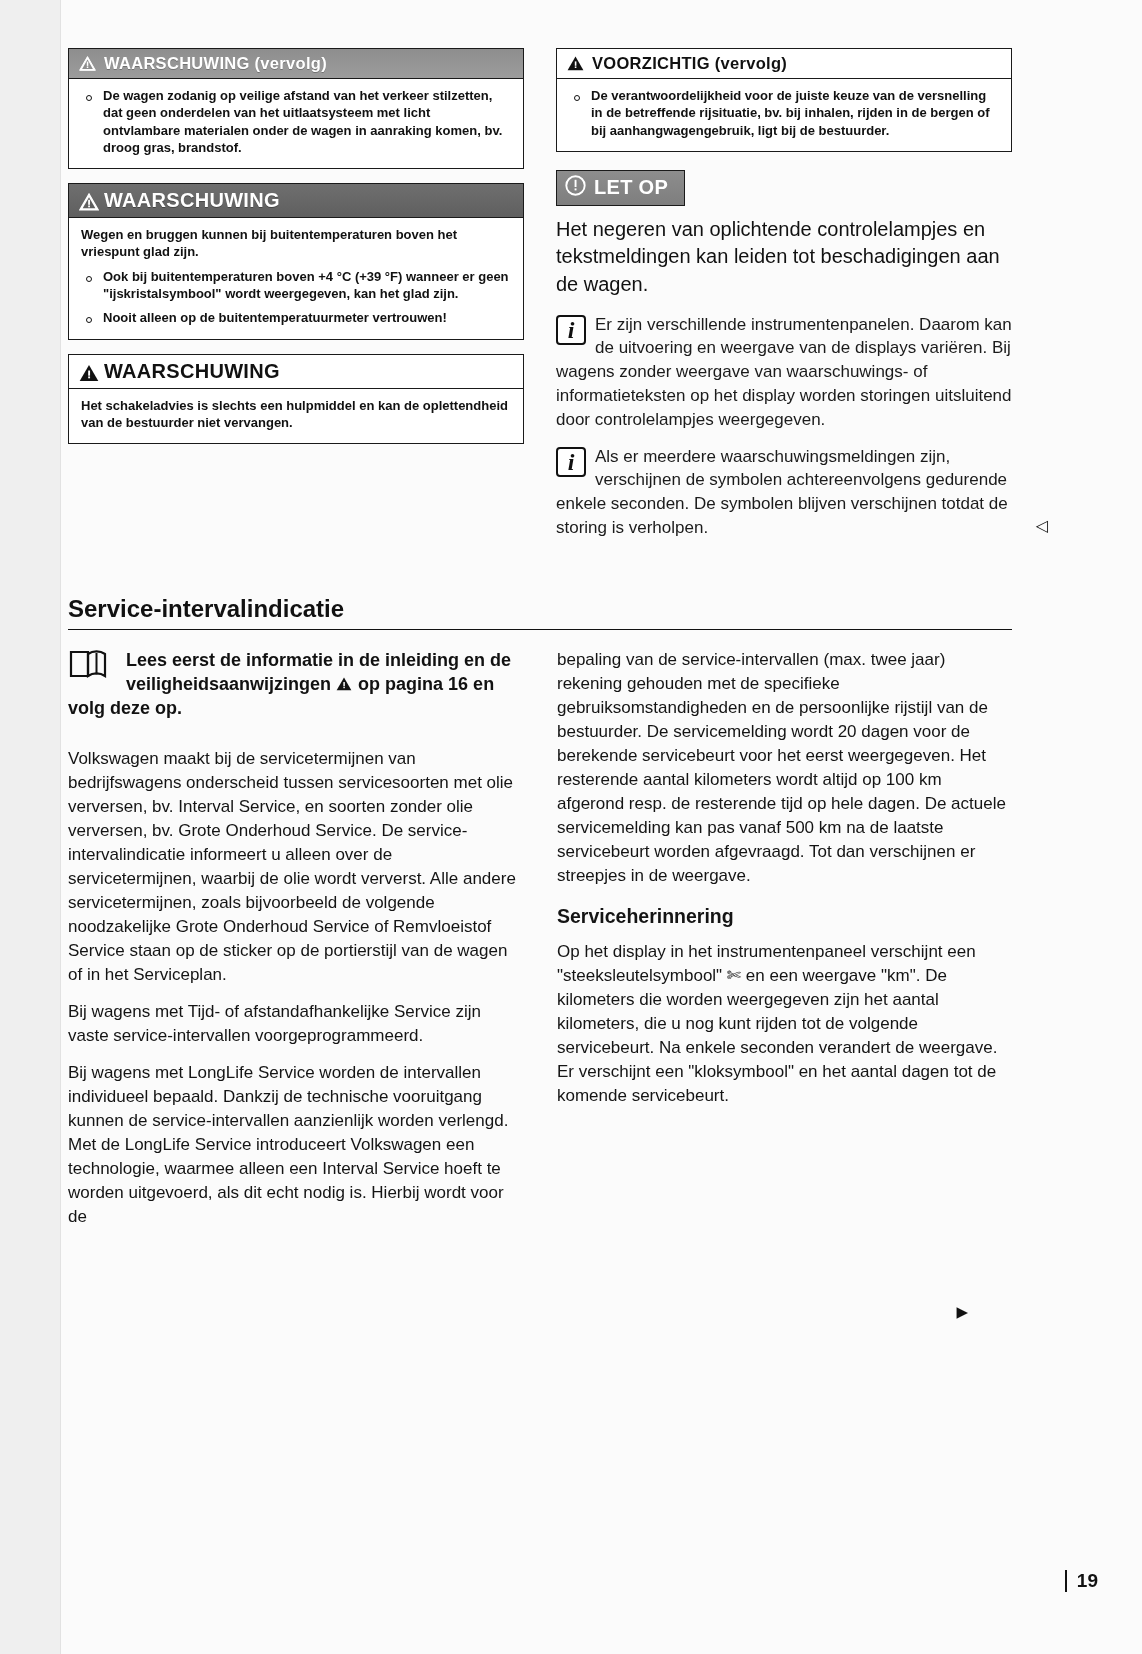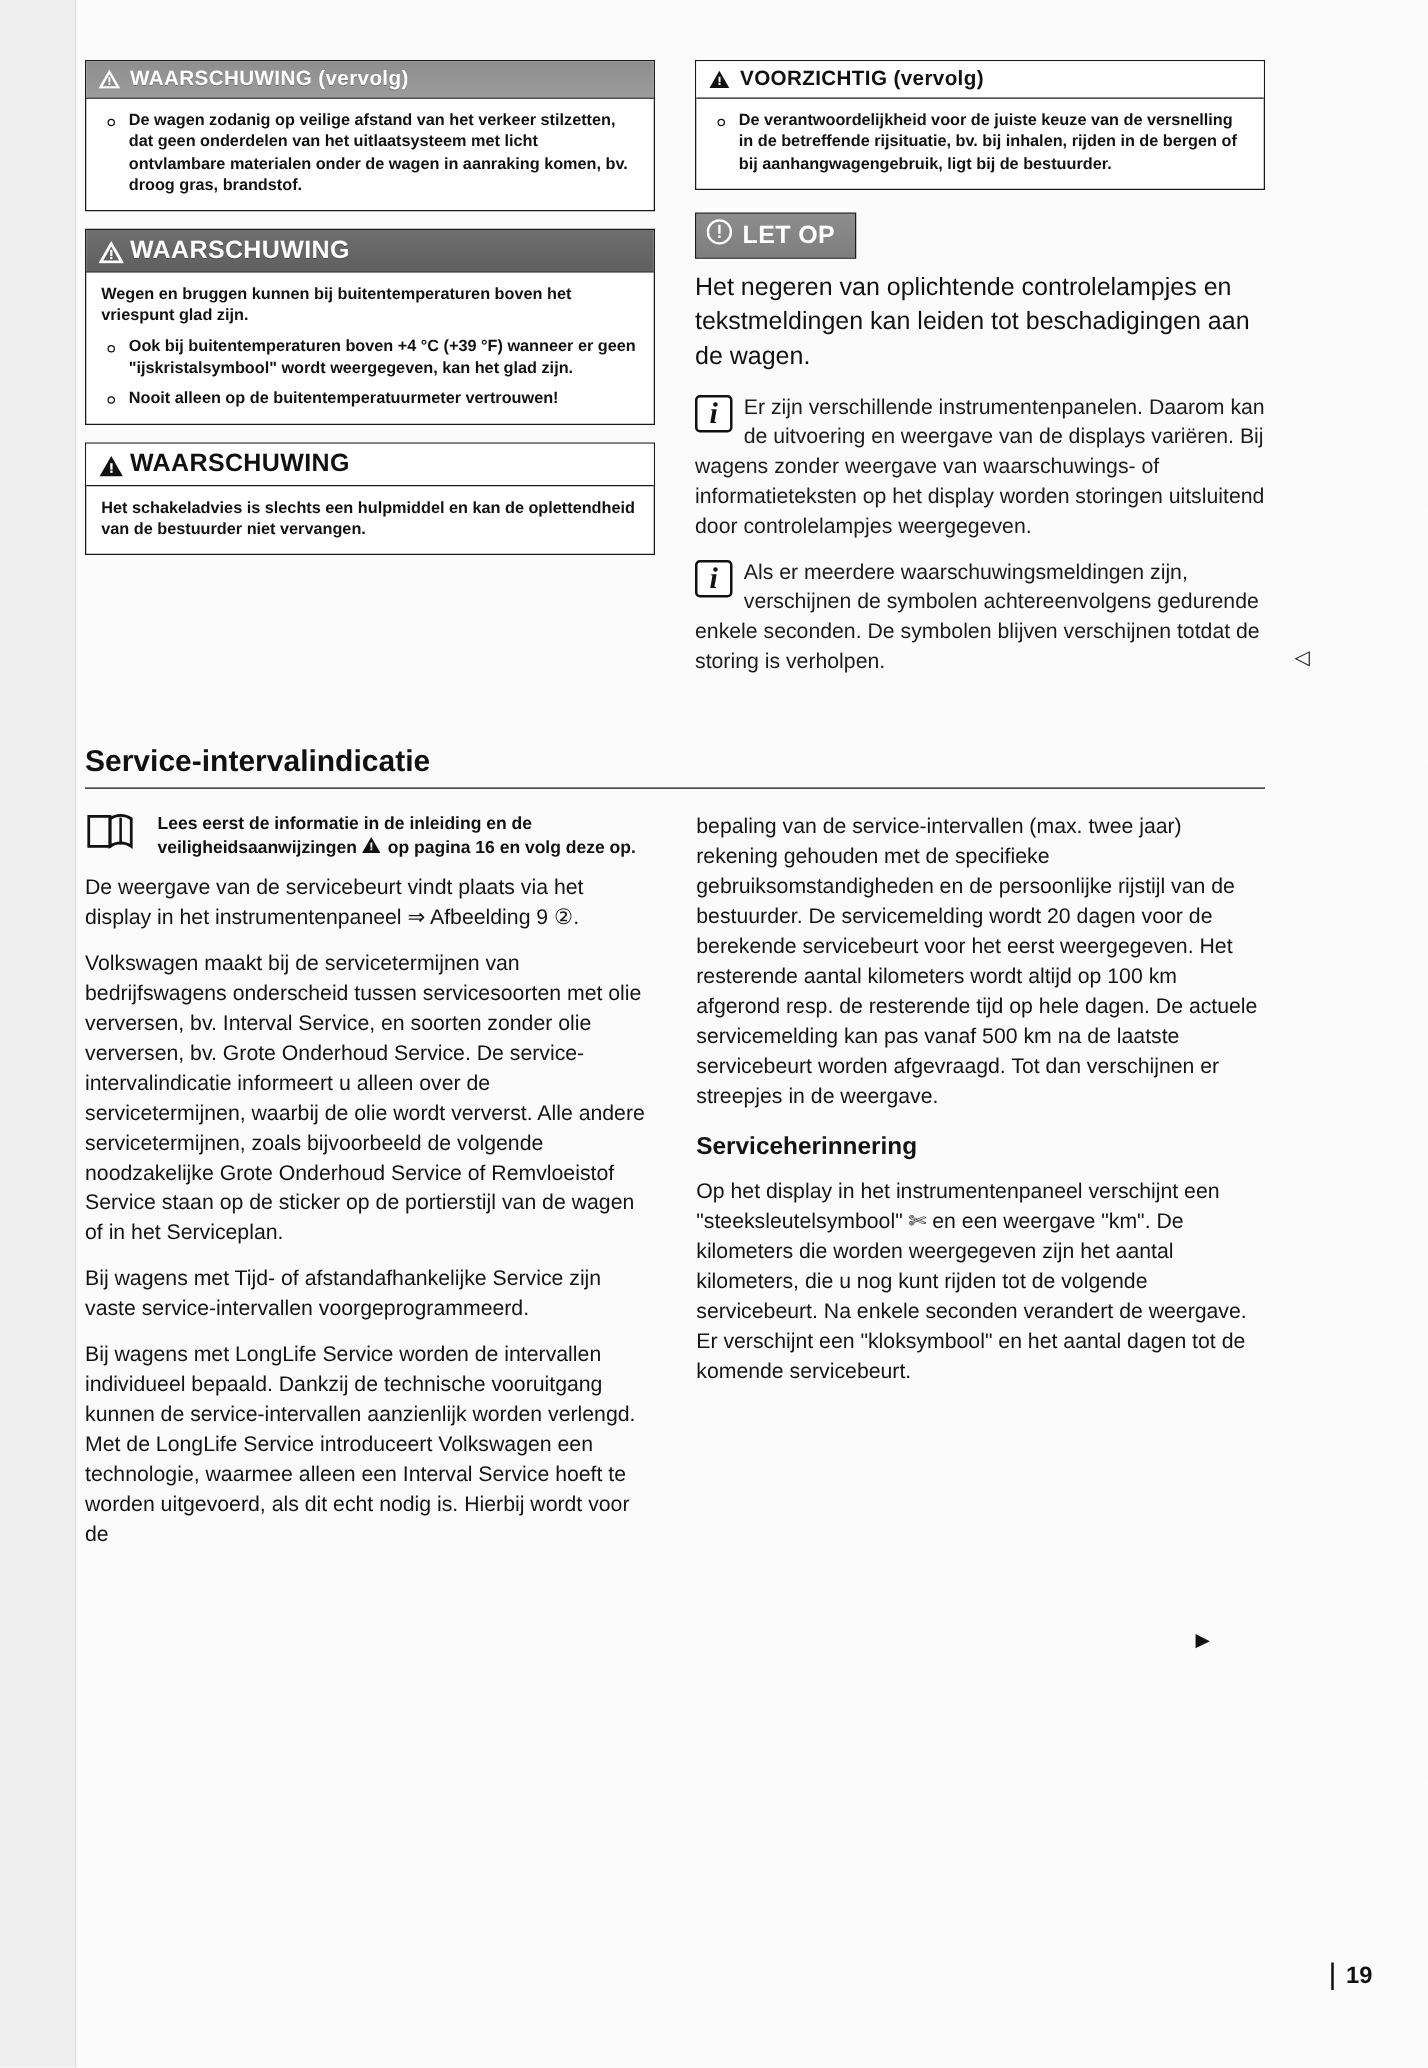--- a/index.html
+++ b/index.html
@@ -166,23 +166,23 @@
   .bodycols { display:flex; gap:34px; align-items:flex-start; }
   .bcol { width:455px; }
   .btext {
     font-size:17px; line-height:1.41; color:#141414;
   }
   .btext p { margin:0 0 13px 0; }
 
   .read-note {
     position:relative;
     min-height:46px;
-    margin-bottom:3px;
+    margin-bottom:27px;
     font-weight:bold;
-    font-size:14px;
+    font-size:18px;
     line-height:1.34;
   }
   .bookicon {
     float:left;
     width:48px; height:30px;
     margin:1px 10px 0 0;
   }
   .sub-h {
     font-size:19.5px; font-weight:bold;
     margin:16px 0 9px 0;
@@ -336,21 +336,20 @@
               <svg width="16" height="14" viewBox="0 0 17 15">
                 <polygon points="8.5,0.6 16.4,14.3 0.6,14.3" fill="#111111"></polygon>
                 <rect x="7.8" y="5.4" width="1.6" height="4.4" fill="#ffffff"></rect>
                 <rect x="7.8" y="10.4" width="1.6" height="1.6" fill="#ffffff"></rect>
               </svg>
             </span>
             <span>op pagina 16 en volg deze op.</span>
           </div>
 
           <div class="btext">
-            <p>De weergave van de servicebeurt vindt plaats via het display in het instrumentenpaneel ⇒ Afbeelding 9 ②.</p>
             <p>Volkswagen maakt bij de servicetermijnen van bedrijfswagens onderscheid tussen servicesoorten met olie verversen, bv. Interval Service, en soorten zonder olie verversen, bv. Grote Onderhoud Service. De service-intervalindicatie informeert u alleen over de servicetermijnen, waarbij de olie wordt ververst. Alle andere servicetermijnen, zoals bijvoorbeeld de volgende noodzakelijke Grote Onderhoud Service of Remvloeistof Service staan op de sticker op de portierstijl van de wagen of in het Serviceplan.</p>
             <p>Bij wagens met Tijd- of afstandafhankelijke Service zijn vaste service-intervallen voorgeprogrammeerd.</p>
             <p>Bij wagens met LongLife Service worden de intervallen individueel bepaald. Dankzij de technische vooruitgang kunnen de service-intervallen aanzienlijk worden verlengd. Met de LongLife Service introduceert Volkswagen een technologie, waarmee alleen een Interval Service hoeft te worden uitgevoerd, als dit echt nodig is. Hierbij wordt voor de</p>
           </div>
         </div>
 
         <div class="bcol">
           <div class="btext">
             <p>bepaling van de service-intervallen (max. twee jaar) rekening gehouden met de specifieke gebruiksomstandigheden en de persoonlijke rijstijl van de bestuurder. De servicemelding wordt 20 dagen voor de berekende servicebeurt voor het eerst weergegeven. Het resterende aantal kilometers wordt altijd op 100 km afgerond resp. de resterende tijd op hele dagen. De actuele servicemelding kan pas vanaf 500 km na de laatste servicebeurt worden afgevraagd. Tot dan verschijnen er streepjes in de weergave.</p>
             <div class="sub-h">Serviceherinnering</div>

